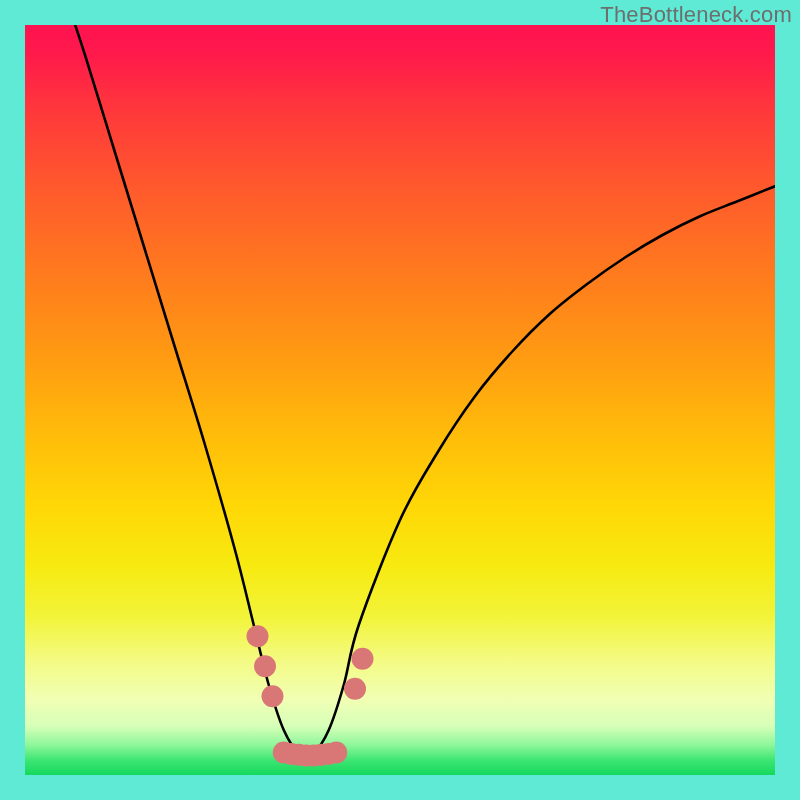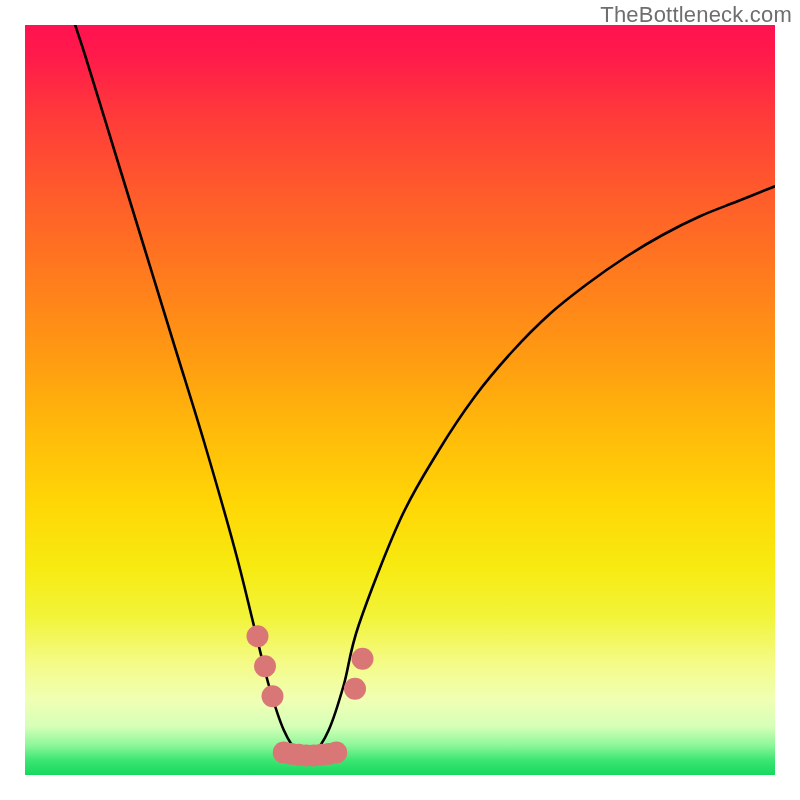--- a/index.html
+++ b/index.html
@@ -7,21 +7,21 @@
     padding: 0;
     width: 800px;
     height: 800px;
     background: #000;
     overflow: hidden;
     font-family: Arial, Helvetica, sans-serif;
   }
   .frame {
     position: absolute;
     inset: 0;
-    background: #ffffff;
+    background: #5eead4;
     padding-left: 12px;
   }
   .plot {
     position: absolute;
     left: 25px;
     top: 25px;
     width: 750px;
     height: 750px;
     overflow: hidden;
   }

